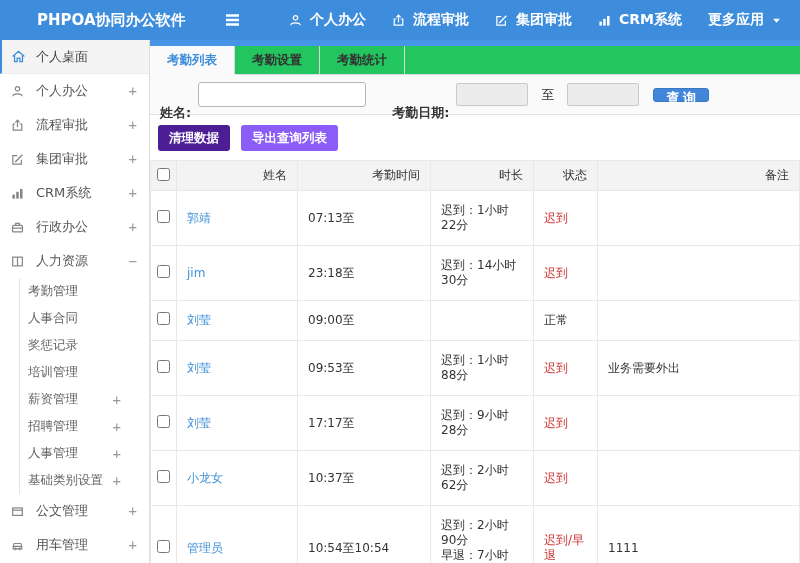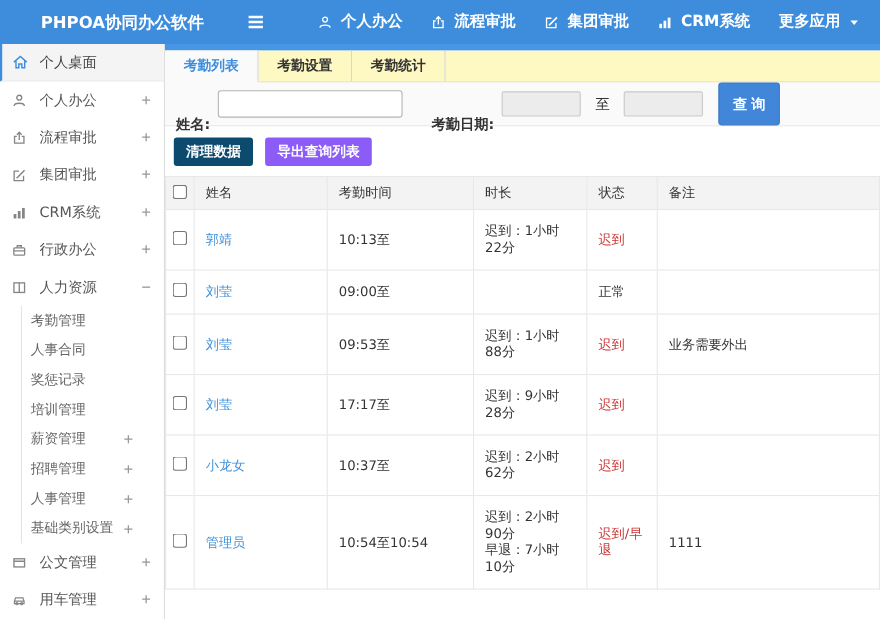--- a/index.html
+++ b/index.html
@@ -22,41 +22,41 @@
   .s-plus { color: #999; font-size: 14px; font-family: "DejaVu Sans Mono", monospace; }
   .side-item.active { background: #f4f4f4; border-left: 2px solid #3e8ddc; border-bottom: 1px solid #ececec; padding-left: 9px; color: #444; }
   .side-item.active .s-icon { color: #3e8ddc; }
   .side-children { margin-left: 19px; border-left: 1px solid #e4e4e4; }
   .side-sub { height: 27px; display: flex; align-items: center; padding: 0 28px 0 8px; font-size: 12.5px; color: #666; cursor: pointer; }
   .side-sub .s-label { flex: 1; white-space: nowrap; }
 
   
   .main { position: absolute; top: 40px; left: 150px; right: 0; bottom: 0; background: #fff; overflow: hidden; }
   .strip { height: 6px; background: #4695e6; }
-  .tabbar { height: 29px; background: #fef9c3; border-bottom: 1px solid #dcdcdc; display: flex; }
+  .tabbar { height: 29px; background: #22c55e; border-bottom: 1px solid #dcdcdc; display: flex; }
   .tab { padding: 0 17px; line-height: 28px; font-size: 12.5px; font-weight: bold; color: #333; border-right: 1px solid #d8d8d8; cursor: pointer; white-space: nowrap; }
   .tab.active { background: #fafafa; color: #3e8ddc; border-bottom: 1px solid #fafafa; margin-bottom: -1px; }
 
   .search-panel { height: 40px; background: #fafafa; border-bottom: 1px solid #e3e3e3; display: flex; align-items: center; padding: 0 10px; font-size: 13px; color: #333; }
   .sp-label { font-weight: bold; margin-right: 7px; white-space: nowrap; margin-top: 36px; }
   .name-input { width: 168px; height: 25px; border: 1px solid #b5b5b5; border-radius: 3px; background: #fff; outline: none; padding: 0 6px; font-size: 12px; }
   .date-label { margin-left: 26px; }
   .date-input { width: 72px; height: 23px; border: 1px solid #c9c9c9; border-radius: 2px; background: #ececec; outline: none; padding: 0 5px; font-size: 12px; }
   .to-label { margin: 0 13px; }
-  .query-btn { margin-left: 14px; height: 39px; padding: 0 12px; background: #4186d8; border: 1px solid #3a78c4; border-radius: 3px; color: #fff; font-size: 13px; font-weight: bold; cursor: pointer; white-space: nowrap; }
+  .query-btn { margin-left: 14px; height: 14px; padding: 0 12px; background: #4186d8; border: 1px solid #3a78c4; border-radius: 3px; color: #fff; font-size: 13px; font-weight: bold; cursor: pointer; white-space: nowrap; }
 
   .toolbar { padding: 10px 8px 9px; display: flex; gap: 11px; background: #fff; }
   .btn { height: 26px; padding: 0 11px; border: none; border-radius: 3px; color: #fff; font-size: 12.5px; font-weight: bold; cursor: pointer; white-space: nowrap; }
-  .btn-danger { background: #0c4a6e; }
+  .btn-danger { background: #4c1d95; }
   .btn-info { background: #8b5cf6; }
 
   
   table { width: 100%; border-collapse: collapse; table-layout: fixed; font-size: 12px; color: #333; }
   th, td { border: 1px solid #e8e8e8; text-align: left; vertical-align: middle; }
-  th { background: #f3f3f3; font-weight: normal; padding: 6px 10px; color: #333; }
+  th { background: #f3f3f3; font-weight: normal; padding: 6px 10px; color: #333; text-align: right; }
   td { padding: 12px 10px; line-height: 15px; background: #fff; }
   .col-check { width: 26px; }
   .col-name { width: 121px; }
   .col-time { width: 133px; }
   .col-dur { width: 103px; }
   .col-status { width: 64px; }
   th.check-cell, td.check-cell { padding: 6px 0; text-align: center; }
   input[type="checkbox"] { width: 13px; height: 13px; cursor: pointer; }
   td a { color: #4191d9; text-decoration: none; cursor: pointer; }
   .status-late { color: #cc3333; }
@@ -284,23 +284,33 @@
           <th>考勤时间</th>
           <th>时长</th>
           <th>状态</th>
           <th>备注</th>
         </tr>
       </thead>
     <tbody id="tbody">
         <tr>
           <td class="check-cell"><input type="checkbox" style=""></td>
           <td><a>郭靖</a></td>
-          <td>10:13至</td>
+          <td>07:13至</td>
           <td>
             <div class="dur-line">迟到：1小时22分</div>
+          </td>
+          <td><span class="status-late">迟到</span></td>
+          <td></td>
+        </tr>
+        <tr>
+          <td class="check-cell"><input type="checkbox" style=""></td>
+          <td><a>jim</a></td>
+          <td>23:18至</td>
+          <td>
+            <div class="dur-line">迟到：14小时30分</div>
           </td>
           <td><span class="status-late">迟到</span></td>
           <td></td>
         </tr>
         <tr>
           <td class="check-cell"><input type="checkbox" style=""></td>
           <td><a>刘莹</a></td>
           <td>09:00至</td>
           <td></td>
           <td><span class="status-normal">正常</span></td>

